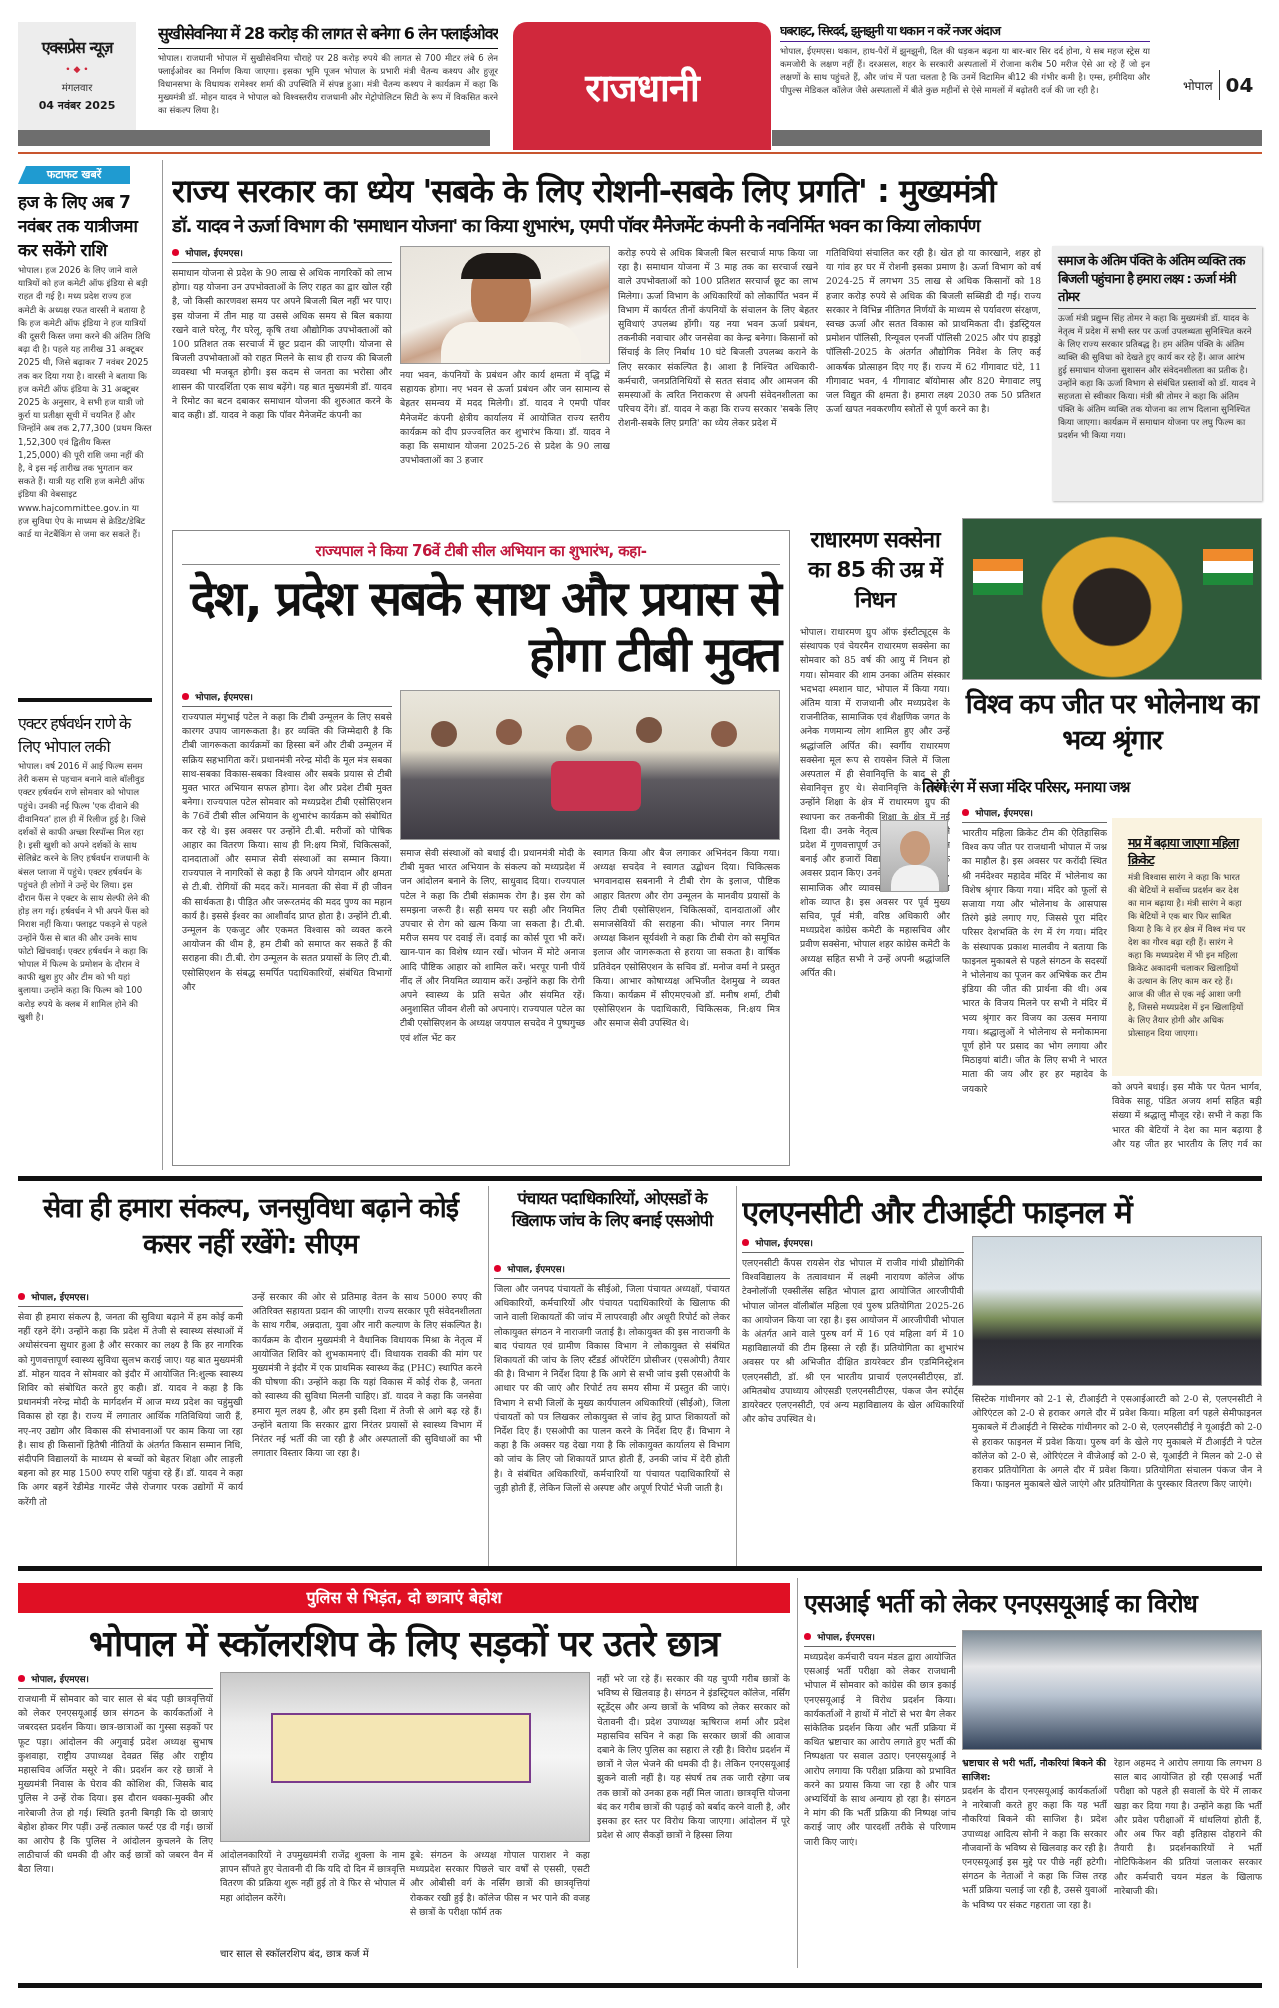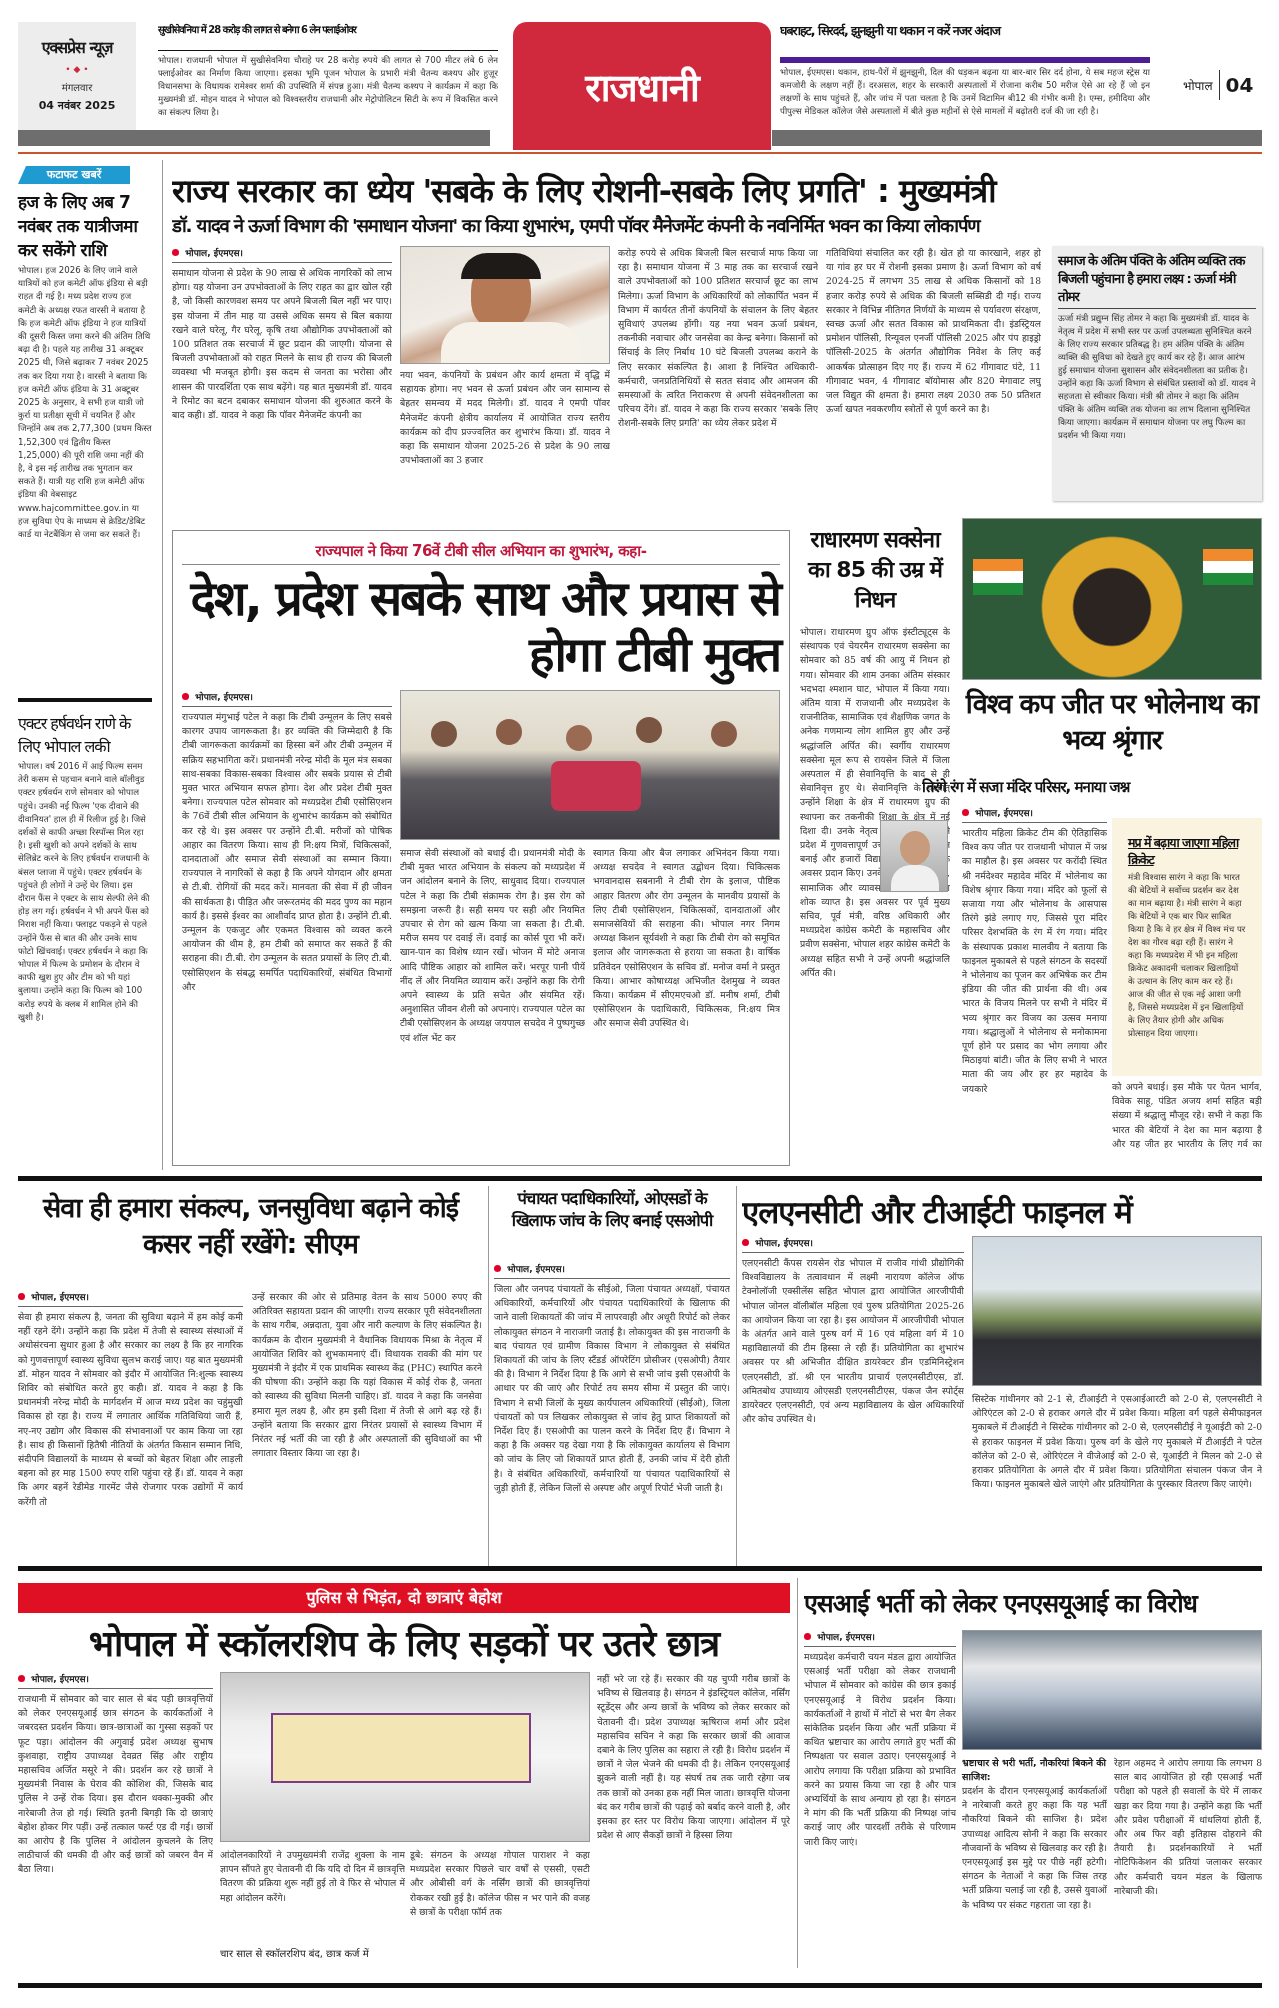--- a/index.html
+++ b/index.html
@@ -18,31 +18,31 @@
 <body>
 
 <div class="abs greybox" style="left:18px;top:22px;width:118px;height:108px;text-align:center;padding-top:14px">
   <div style="font-weight:bold;font-size:16px;letter-spacing:-1px">एक्सप्रेस न्यूज़</div>
   <div style="color:#d0283c;font-size:9px;margin:6px 0">• ◆ •</div>
   <div style="font-size:10px;color:#333">मंगलवार</div>
   <div style="font-size:11px;font-weight:bold;margin-top:3px">04 नवंबर 2025</div>
 </div>
 
 <div class="abs" style="left:158px;top:22px;width:340px;height:108px">
-  <div class="hl" style="font-size:10px;border-bottom:1px solid #111;padding-bottom:14px;white-space:nowrap;overflow:hidden">सुखीसेवनिया में 28 करोड़ की लागत से बनेगा 6 लेन फ्लाईओवर</div>
+  <div class="hl" style="font-size:16px;border-bottom:1px solid #111;padding-bottom:4px;white-space:nowrap;overflow:hidden">सुखीसेवनिया में 28 करोड़ की लागत से बनेगा 6 लेन फ्लाईओवर</div>
   <div class="bodytext" style="font-family:'DejaVu Sans',sans-serif;font-size:8.6px;line-height:13px;height:78px;margin-top:3px">भोपाल। राजधानी भोपाल में सुखीसेवनिया चौराहे पर 28 करोड़ रुपये की लागत से 700 मीटर लंबे 6 लेन फ्लाईओवर का निर्माण किया जाएगा। इसका भूमि पूजन भोपाल के प्रभारी मंत्री चैतन्य कश्यप और हुज़ूर विधानसभा के विधायक रामेश्वर शर्मा की उपस्थिति में संपन्न हुआ। मंत्री चैतन्य कश्यप ने कार्यक्रम में कहा कि मुख्यमंत्री डॉ. मोहन यादव ने भोपाल को विश्वस्तरीय राजधानी और मेट्रोपोलिटन सिटी के रूप में विकसित करने का संकल्प लिया है।</div>
 </div>
 <div class="abs" style="left:18px;top:130px;width:472px;height:16px;background:#6e6e6e"></div>
 
 <div class="abs" style="left:513px;top:22px;width:258px;height:128px;background:#d0283c;border-radius:14px 14px 0 0;display:flex;align-items:center;justify-content:center">
   <span style="color:#fff;font-weight:bold;font-size:38px;letter-spacing:-1px">राजधानी</span>
 </div>
 
 <div class="abs" style="left:780px;top:22px;width:415px;height:108px">
-  <div class="hl" style="font-size:12.5px;border-bottom:6px solid #4c1d95;padding-bottom:18px;white-space:nowrap;overflow:hidden;width:370px">घबराहट, सिरदर्द, झुनझुनी या थकान न करें नजर अंदाज</div>
+  <div class="hl" style="font-size:12.5px;border-bottom:1px solid #4c1d95;padding-bottom:2px;white-space:nowrap;overflow:hidden;width:370px">घबराहट, सिरदर्द, झुनझुनी या थकान न करें नजर अंदाज</div>
   <div class="bodytext" style="font-family:'DejaVu Sans',sans-serif;font-size:8.6px;line-height:13px;height:78px;margin-top:3px;width:370px">भोपाल, ईएमएस। थकान, हाथ-पैरों में झुनझुनी, दिल की धड़कन बढ़ना या बार-बार सिर दर्द होना, ये सब महज स्ट्रेस या कमजोरी के लक्षण नहीं हैं। दरअसल, शहर के सरकारी अस्पतालों में रोजाना करीब 50 मरीज ऐसे आ रहे हैं जो इन लक्षणों के साथ पहुंचते हैं, और जांच में पता चलता है कि उनमें विटामिन बी12 की गंभीर कमी है। एम्स, हमीदिया और पीपुल्स मेडिकल कॉलेज जैसे अस्पतालों में बीते कुछ महीनों से ऐसे मामलों में बढ़ोतरी दर्ज की जा रही है।</div>
 </div>
 <div class="abs" style="left:1183px;top:70px;display:flex;align-items:center;gap:6px">
   <span style="font-size:12px">भोपाल</span>
   <span style="width:1px;height:30px;background:#333"></span>
   <span style="font-size:20px;font-weight:bold">04</span>
 </div>
 <div class="abs" style="left:772px;top:130px;width:490px;height:16px;background:#6e6e6e"></div>
 <div class="abs" style="left:18px;top:152px;width:1244px;height:2px;background:#c8552e"></div>
 

